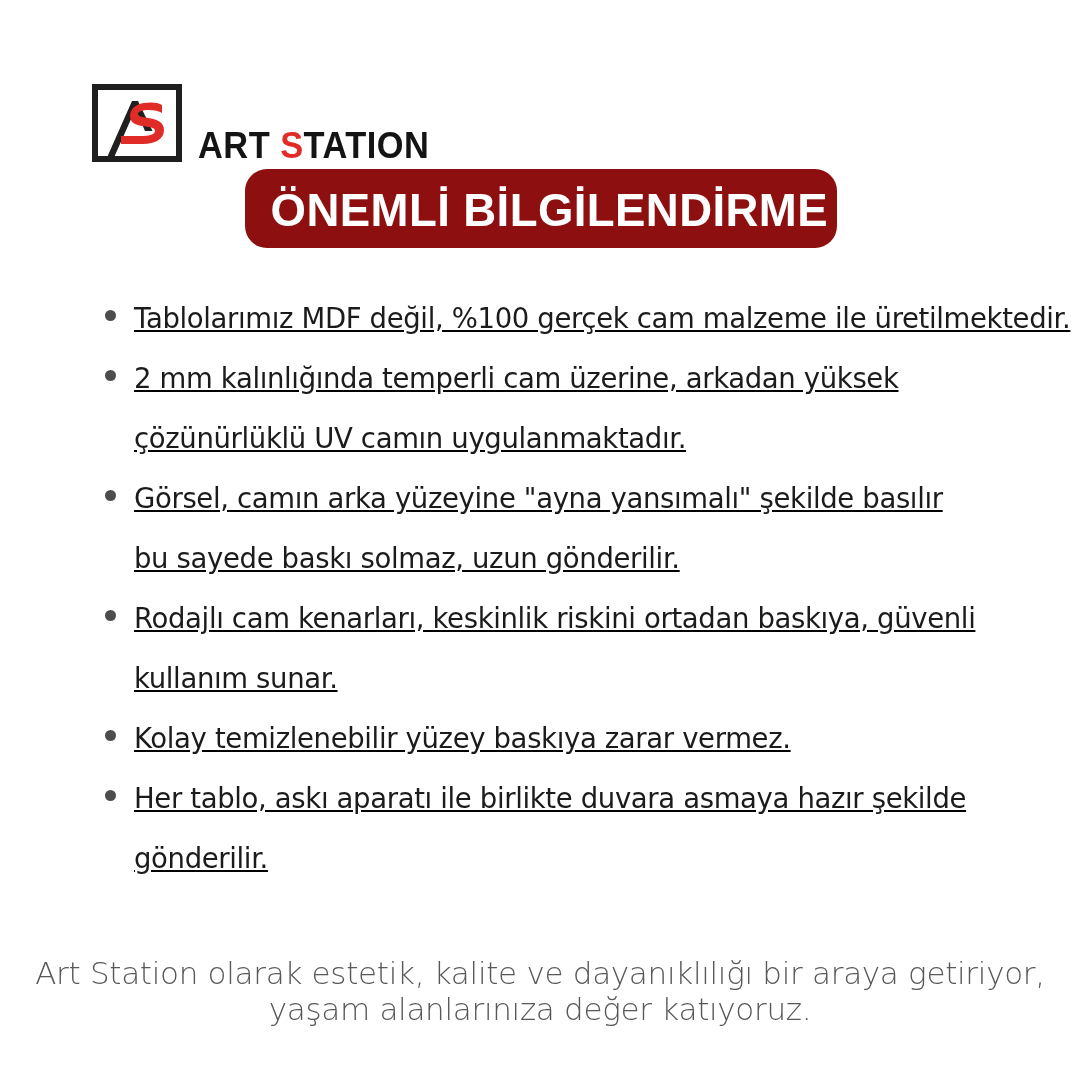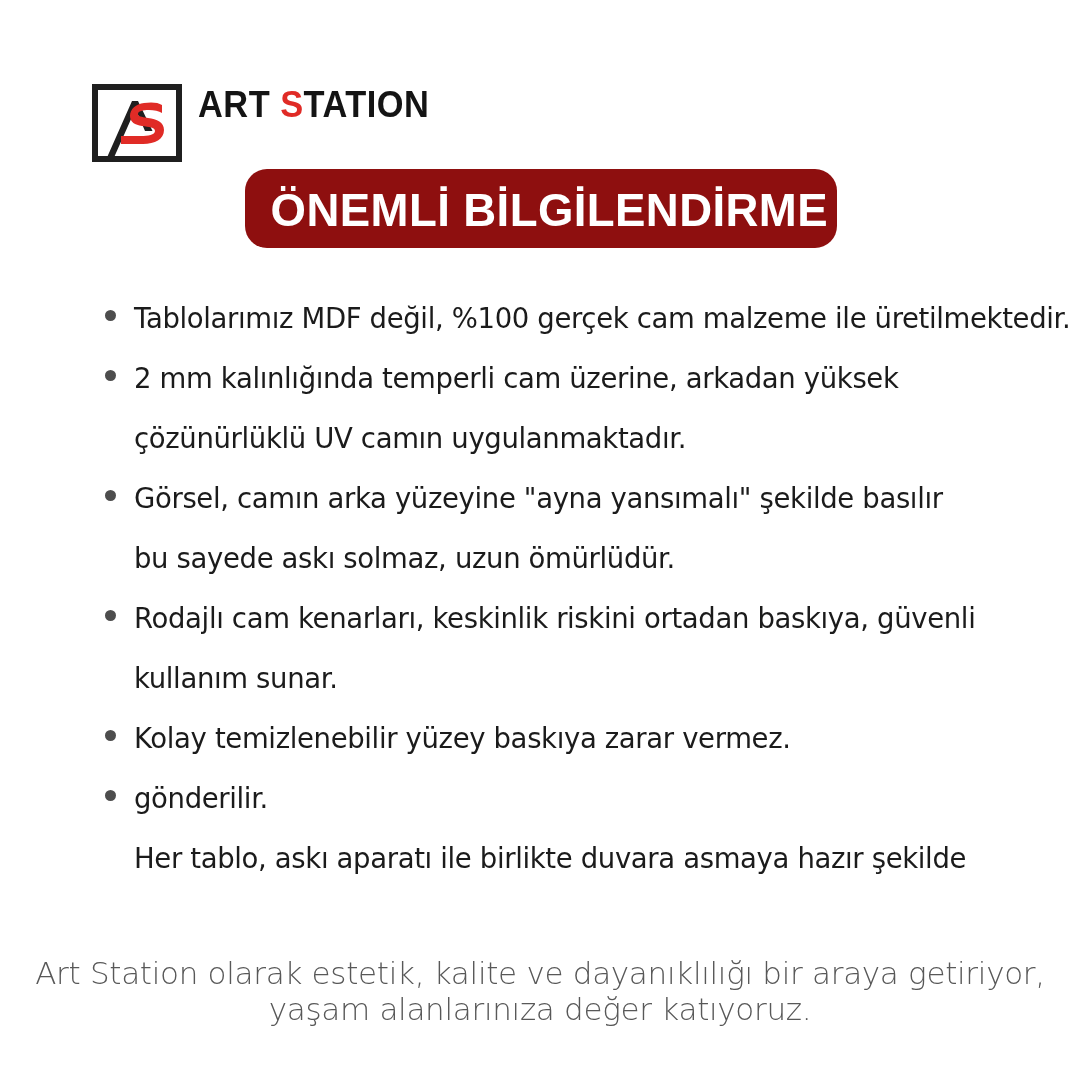--- a/index.html
+++ b/index.html
@@ -24,21 +24,21 @@
     background: #ffffff;
     box-sizing: border-box;
   }
 
   
   .brand {
     position: absolute;
     left: 92px;
     top: 84px;
     display: flex;
-    align-items: flex-start;
+    align-items: flex-end;
   }
   .logo-mark {
     width: 90px;
     height: 78px;
     position: relative;
     flex: 0 0 auto;
   }
   .logo-mark svg { display: block; }
 
   .brand-name {
@@ -88,20 +88,21 @@
   .bullet-list {
     position: absolute;
     left: 100px;
     top: 288px;
     width: 940px;
   }
   .bullet-item {
     position: relative;
     padding-left: 34px;
     margin: 0;
+    text-decoration: underline;
   }
   .bullet-dot {
     position: absolute;
     left: 5px;
     top: 22px;
     width: 11px;
     height: 11px;
     border-radius: 50%;
     background: #4d4d4d;
   }
@@ -168,38 +169,38 @@
 
     <div class="bullet-item">
       <span class="bullet-dot"></span>
       <div class="bullet-line">2 mm kalınlığında temperli cam üzerine, arkadan yüksek</div>
       <div class="bullet-line">çözünürlüklü UV camın uygulanmaktadır.</div>
     </div>
 
     <div class="bullet-item">
       <span class="bullet-dot"></span>
       <div class="bullet-line">Görsel, camın arka yüzeyine "ayna yansımalı" şekilde basılır</div>
-      <div class="bullet-line">bu sayede askı solmaz, uzun ömürlüdür.</div>
+      <div class="bullet-line">bu sayede baskı solmaz, uzun gönderilir.</div>
     </div>
 
     <div class="bullet-item">
       <span class="bullet-dot"></span>
       <div class="bullet-line">Rodajlı cam kenarları, keskinlik riskini ortadan baskıya, güvenli</div>
       <div class="bullet-line">kullanım sunar.</div>
     </div>
 
     <div class="bullet-item">
       <span class="bullet-dot"></span>
       <div class="bullet-line">Kolay temizlenebilir yüzey baskıya zarar vermez.</div>
     </div>
 
     <div class="bullet-item">
       <span class="bullet-dot"></span>
+      <div class="bullet-line">Her tablo, askı aparatı ile birlikte duvara asmaya hazır şekilde</div>
       <div class="bullet-line">gönderilir.</div>
-      <div class="bullet-line">Her tablo, askı aparatı ile birlikte duvara asmaya hazır şekilde</div>
     </div>
 
   </div>
 
   <div class="footer">
     <div class="footer-line">Art Station olarak estetik, kalite ve dayanıklılığı bir araya getiriyor,</div>
     <div class="footer-line">yaşam alanlarınıza değer katıyoruz.</div>
   </div>
 
 </div>

